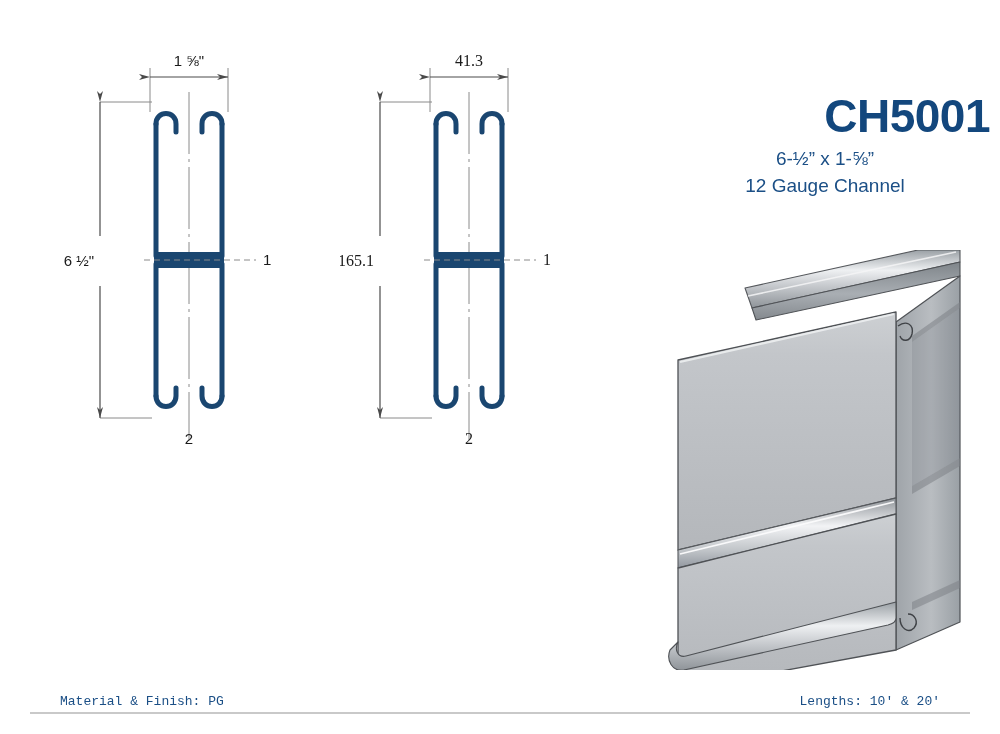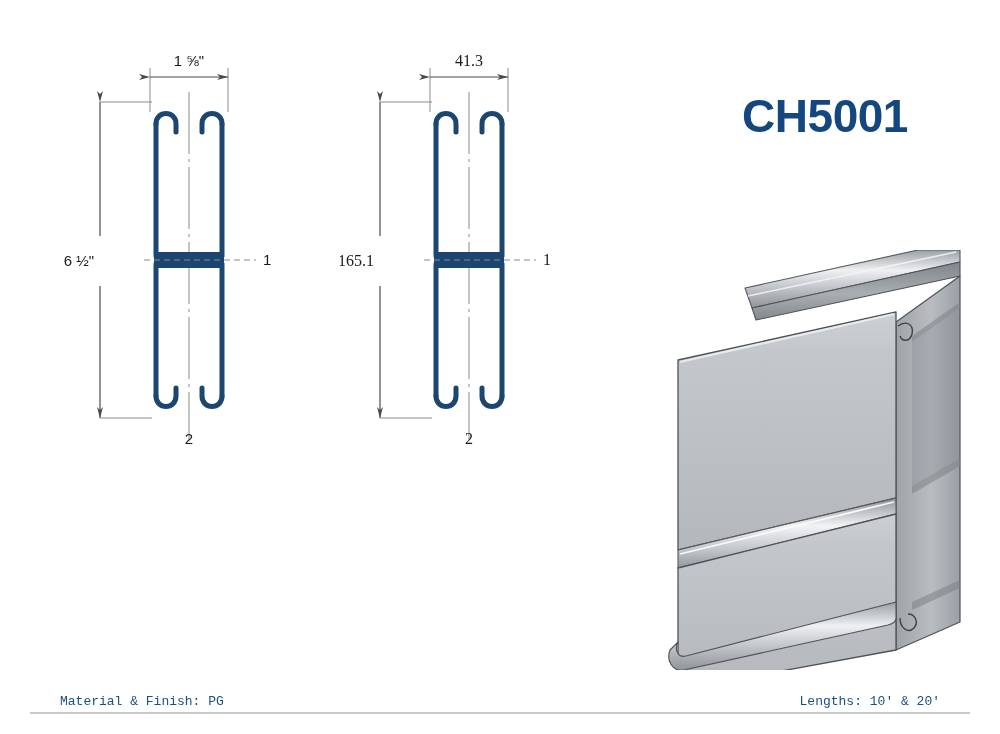--- a/index.html
+++ b/index.html
@@ -35,20 +35,21 @@
     width: 330px;
     text-align: center;
     color: #13477d;
   }
   #part-number {
     font-size: 46px;
     font-weight: bold;
     letter-spacing: -0.5px;
     line-height: 1.05;
     color: #13477d;
+    text-align: right;
   }
   .title-sub {
     font-size: 19px;
     line-height: 1.42;
     color: #1b4f86;
     white-space: nowrap;
   }
   #part-size { margin-top: 6px; }
 
   
@@ -250,19 +251,21 @@
       <path d="M240,368 C240,378 248,384 254,378 C259,372 255,364 248,364"></path>
     </g>
 
     <g>
       <path d="M252,92 L300,58 L300,208 L252,236 Z" fill="#6f7479" opacity="0.22"></path>
     </g>
   </svg>
 
   <div id="title-block">
     <div id="part-number">CH5001</div>
+    <div id="part-size" class="title-sub">6-½” x 1-⅝”</div>
+    <div class="title-sub">12 Gauge Channel</div>
   </div>
 
   <div id="footer-rule"></div>
   <div id="footer-material" class="footer-text">Material &amp; Finish: PG</div>
   <div id="footer-lengths" class="footer-text">Lengths: 10' &amp; 20'</div>
 
 </div>
 
 </body></html>

